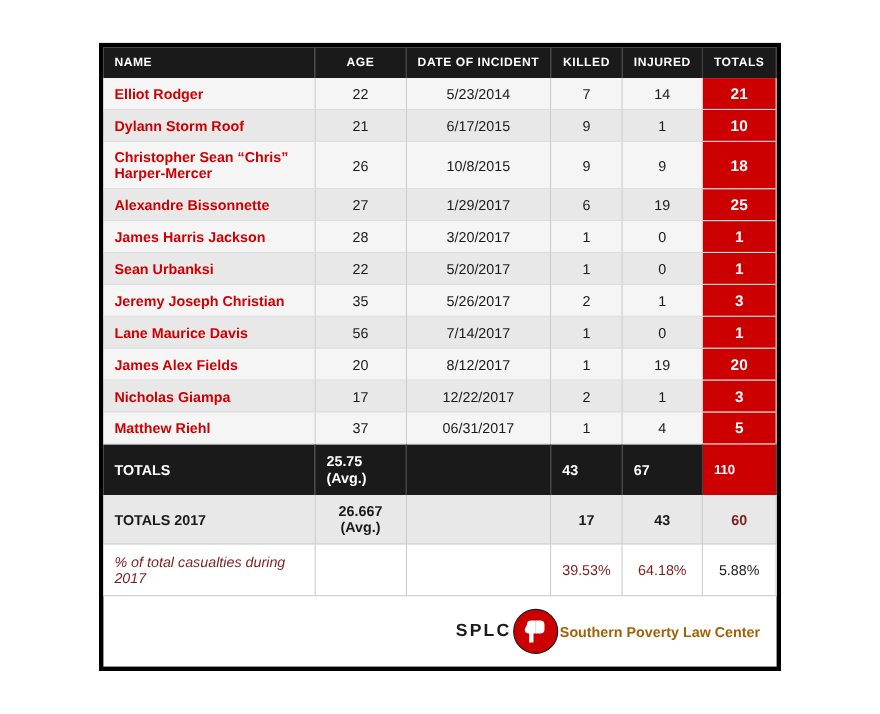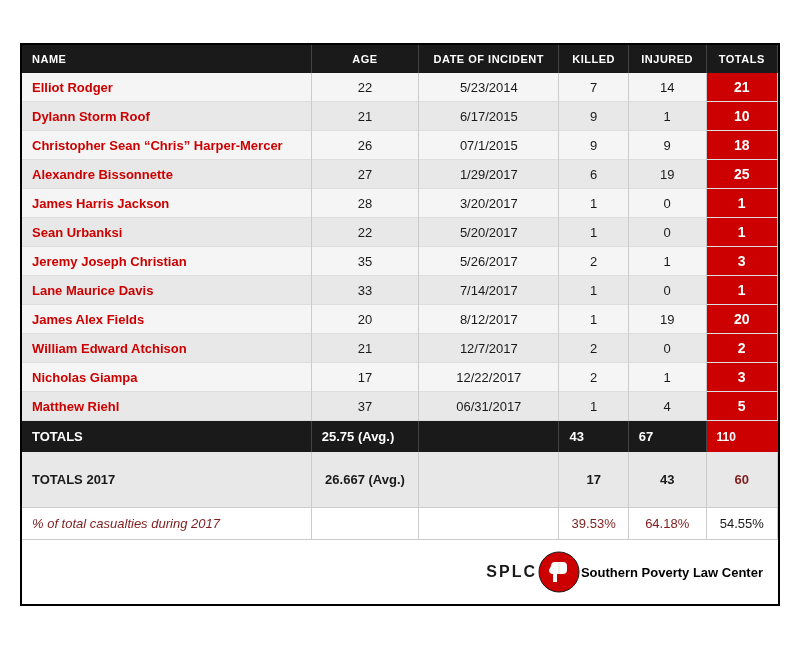--- a/index.html
+++ b/index.html
@@ -7,22 +7,22 @@
       background: #fff;
       font-family: Arial, Helvetica, sans-serif;
       width: 800px;
       min-height: 649px;
       display: flex;
       align-items: center;
       justify-content: center;
       padding: 20px;
     }
     .container {
-      width: 760px;
-      border: 2px solid #000000;
+      width: 620px;
+      border: 4px solid #000000;
     }
     table {
       width: 100%;
       border-collapse: collapse;
       font-size: 13px;
     }
     thead tr th {
       background: #1a1a1a;
       color: #fff;
       font-weight: bold;
@@ -87,21 +87,21 @@
     tfoot tr.totals-row td.col-totals {
       background: #cc0000;
       color: #fff;
       font-weight: bold;
       font-size: 12px;
     }
     tfoot tr.totals2017-row td {
       background: #e8e8e8;
       color: #1a1a1a;
       font-weight: bold;
-      padding: 20px 10px;
+      padding: 7px 10px;
       text-align: center;
       border-right: 1px solid #ccc;
       border-bottom: 1px solid #ccc;
       font-size: 13px;
     }
     tfoot tr.totals2017-row td.col-name {
       text-align: left;
     }
     tfoot tr.percent-row td {
       background: #fff;
@@ -127,21 +127,21 @@
       font-size: 16px;
       letter-spacing: 2px;
       color: #1a1a1a;
     }
     .splc-logo {
       width: 44px;
       height: 44px;
     }
     .splc-org-name {
       font-size: 13px;
-      color: #000000;
+      color: #a16207;
       font-weight: bold;
     }
   </style>
 </head>
 <body>
 
 <div class="container">
   <table>
     <thead>
       <tr>
@@ -166,21 +166,21 @@
           <td class="col-name">Dylann Storm Roof</td>
           <td class="col-age">21</td>
           <td class="col-date">6/17/2015</td>
           <td class="col-killed">9</td>
           <td class="col-injured">1</td>
           <td class="col-totals">10</td>
         </tr>
         <tr>
           <td class="col-name">Christopher Sean “Chris” Harper-Mercer</td>
           <td class="col-age">26</td>
-          <td class="col-date">07/1/2015</td>
+          <td class="col-date">10/8/2015</td>
           <td class="col-killed">9</td>
           <td class="col-injured">9</td>
           <td class="col-totals">18</td>
         </tr>
         <tr>
           <td class="col-name">Alexandre Bissonnette</td>
           <td class="col-age">27</td>
           <td class="col-date">1/29/2017</td>
           <td class="col-killed">6</td>
           <td class="col-injured">19</td>
@@ -205,41 +205,33 @@
         <tr>
           <td class="col-name">Jeremy Joseph Christian</td>
           <td class="col-age">35</td>
           <td class="col-date">5/26/2017</td>
           <td class="col-killed">2</td>
           <td class="col-injured">1</td>
           <td class="col-totals">3</td>
         </tr>
         <tr>
           <td class="col-name">Lane Maurice Davis</td>
-          <td class="col-age">33</td>
+          <td class="col-age">56</td>
           <td class="col-date">7/14/2017</td>
           <td class="col-killed">1</td>
           <td class="col-injured">0</td>
           <td class="col-totals">1</td>
         </tr>
         <tr>
           <td class="col-name">James Alex Fields</td>
           <td class="col-age">20</td>
           <td class="col-date">8/12/2017</td>
           <td class="col-killed">1</td>
           <td class="col-injured">19</td>
           <td class="col-totals">20</td>
-        </tr>
-        <tr>
-          <td class="col-name">William Edward Atchison</td>
-          <td class="col-age">21</td>
-          <td class="col-date">12/7/2017</td>
-          <td class="col-killed">2</td>
-          <td class="col-injured">0</td>
-          <td class="col-totals">2</td>
         </tr>
         <tr>
           <td class="col-name">Nicholas Giampa</td>
           <td class="col-age">17</td>
           <td class="col-date">12/22/2017</td>
           <td class="col-killed">2</td>
           <td class="col-injured">1</td>
           <td class="col-totals">3</td>
         </tr>
         <tr>
@@ -267,21 +259,21 @@
         <td class="col-killed">17</td>
         <td class="col-injured">43</td>
         <td class="col-totals" style="background:#e8e8e8;color:#7f1d1d;font-weight:bold;">60</td>
       </tr>
       <tr class="percent-row">
         <td class="col-name">% of total casualties during 2017</td>
         <td class="col-age"></td>
         <td class="col-date"></td>
         <td class="col-killed">39.53%</td>
         <td class="col-injured">64.18%</td>
-        <td class="col-totals" style="background:#fff;color:#1a1a1a;">54.55%</td>
+        <td class="col-totals" style="background:#fff;color:#1a1a1a;">5.88%</td>
       </tr>
     </tfoot>
   </table>
   <div class="footer-logo">
     <span class="splc-text">SPLC</span>
     <svg class="splc-logo" viewBox="0 0 44 44" xmlns="http://www.w3.org/2000/svg">
       <circle cx="22" cy="22" r="20" fill="#cc0000" stroke="#1a1a1a" stroke-width="1"></circle>
       <path d="M14 16 Q14 12 18 12 L26 12 Q30 12 30 16 L30 20 Q30 24 26 24 L20 24 L20 32 L16 32 L16 24 Q12 24 12 20 Z" fill="white"></path>
       <line x1="22" y1="8" x2="22" y2="36" stroke="#1a1a1a" stroke-width="0.5" opacity="0.3"></line>
     </svg>

